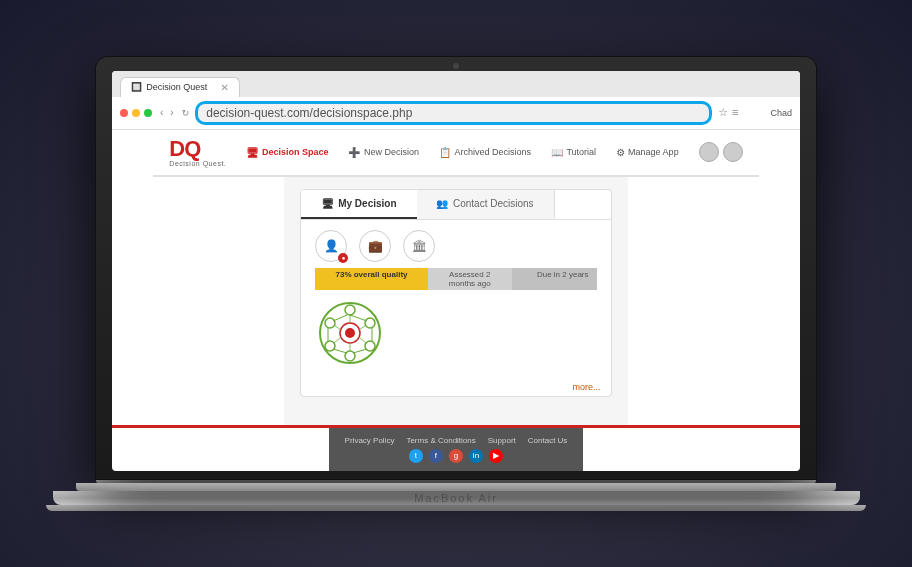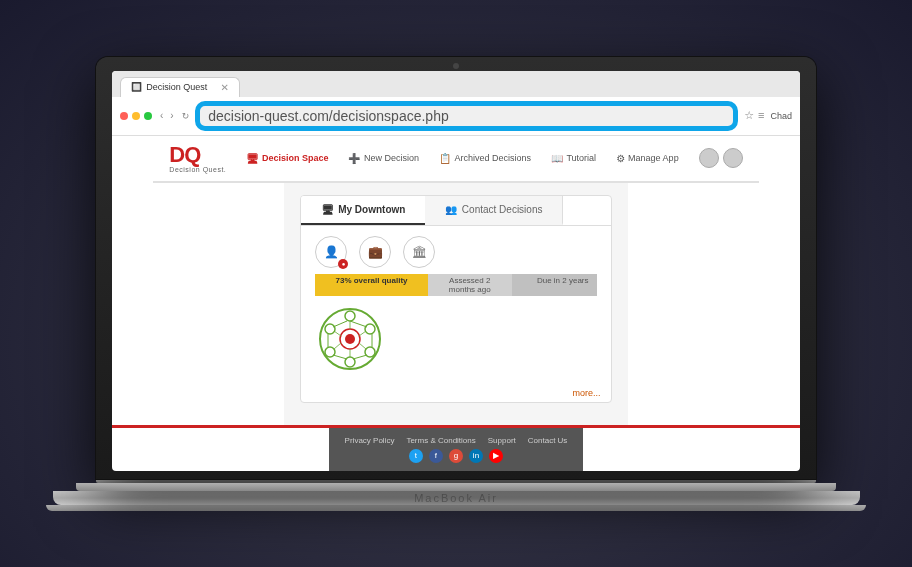--- a/index.html
+++ b/index.html
@@ -138,40 +138,41 @@
     }
 
     .refresh-btn {
       font-size: 9px;
       color: #888;
     }
 
     .address-bar {
       flex: 1;
       background: #f0f0f0;
-      border: 5px solid #0ea5e9;
+      border: 3px solid #0ea5e9;
       border-radius: 10px;
       padding: 2px 8px;
-      font-size: 14px;
+      font-size: 12px;
       color: #555;
     }
 
     .browser-actions {
       display: flex;
       gap: 4px;
     }
 
     .star-btn, .menu-btn {
       font-size: 11px;
       color: #888;
     }
 
     .user-label {
       font-size: 9px;
       color: #555;
+      margin-left: 26px;
     }
 
     
     .app-content {
       flex: 1;
       overflow: hidden;
       display: flex;
       flex-direction: column;
       align-items: center;
     }
@@ -586,21 +587,21 @@
               <div class="user-circle"></div>
             </div>
           </div>
 
           <div class="main-area">
             <div class="decisions-panel">
 
               <div class="tabs-row">
                 <div class="tab-btn active">
                   <span>🖥</span>
-                  <span>My Downtown</span>
+                  <span>My Decision</span>
                 </div>
                 <div class="tab-btn">
                   <span>👥</span>
                   <span>Contact Decisions</span>
                 </div>
               </div>
 
               <div class="decision-card">
                 <div class="decision-icons-row">
                   <div class="decision-icon-item">

